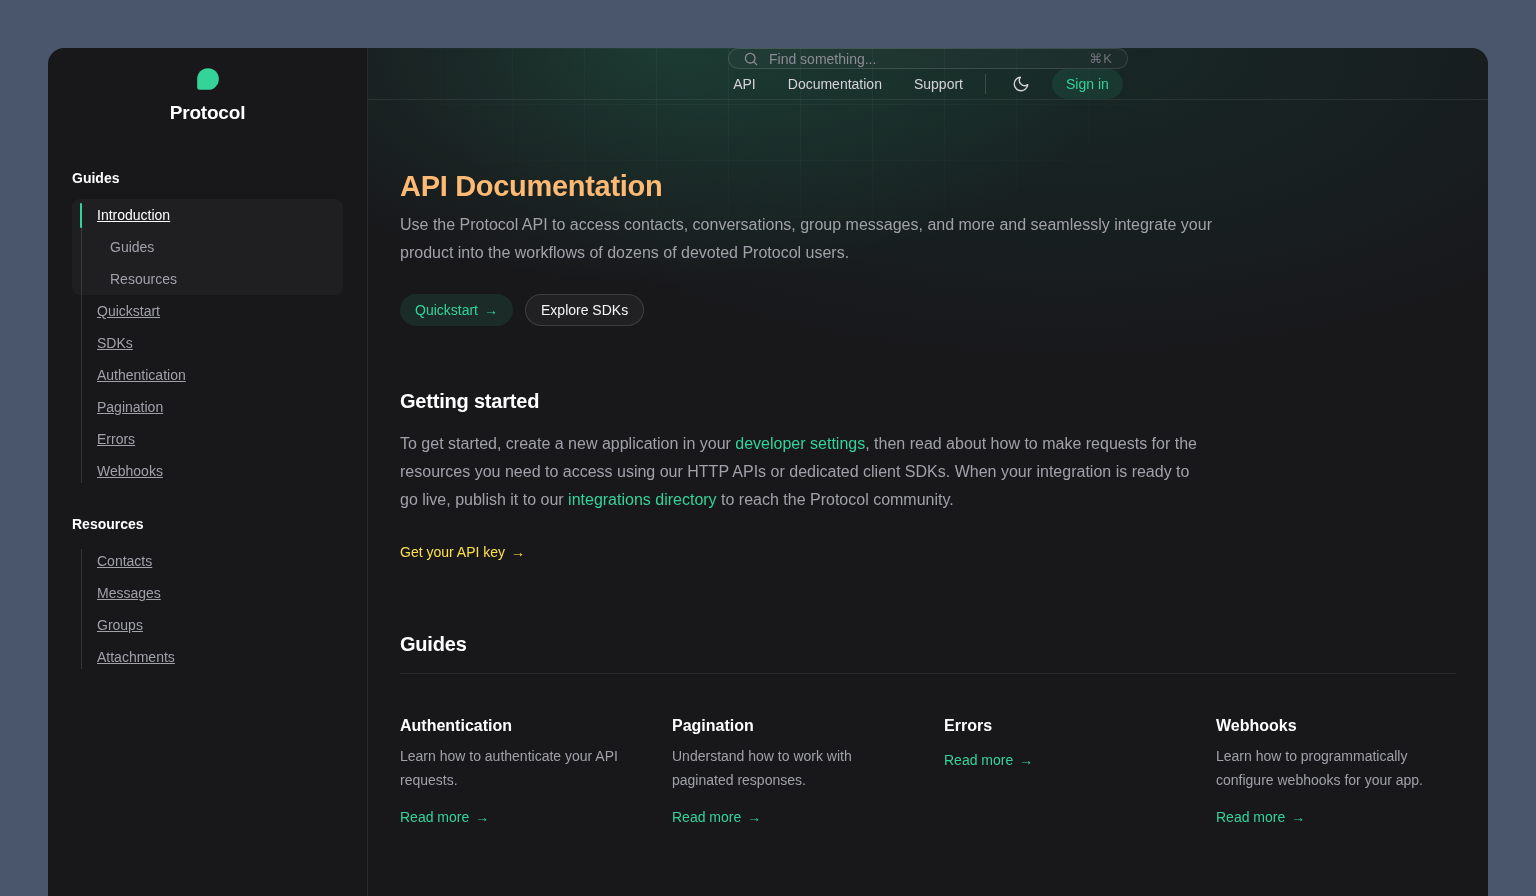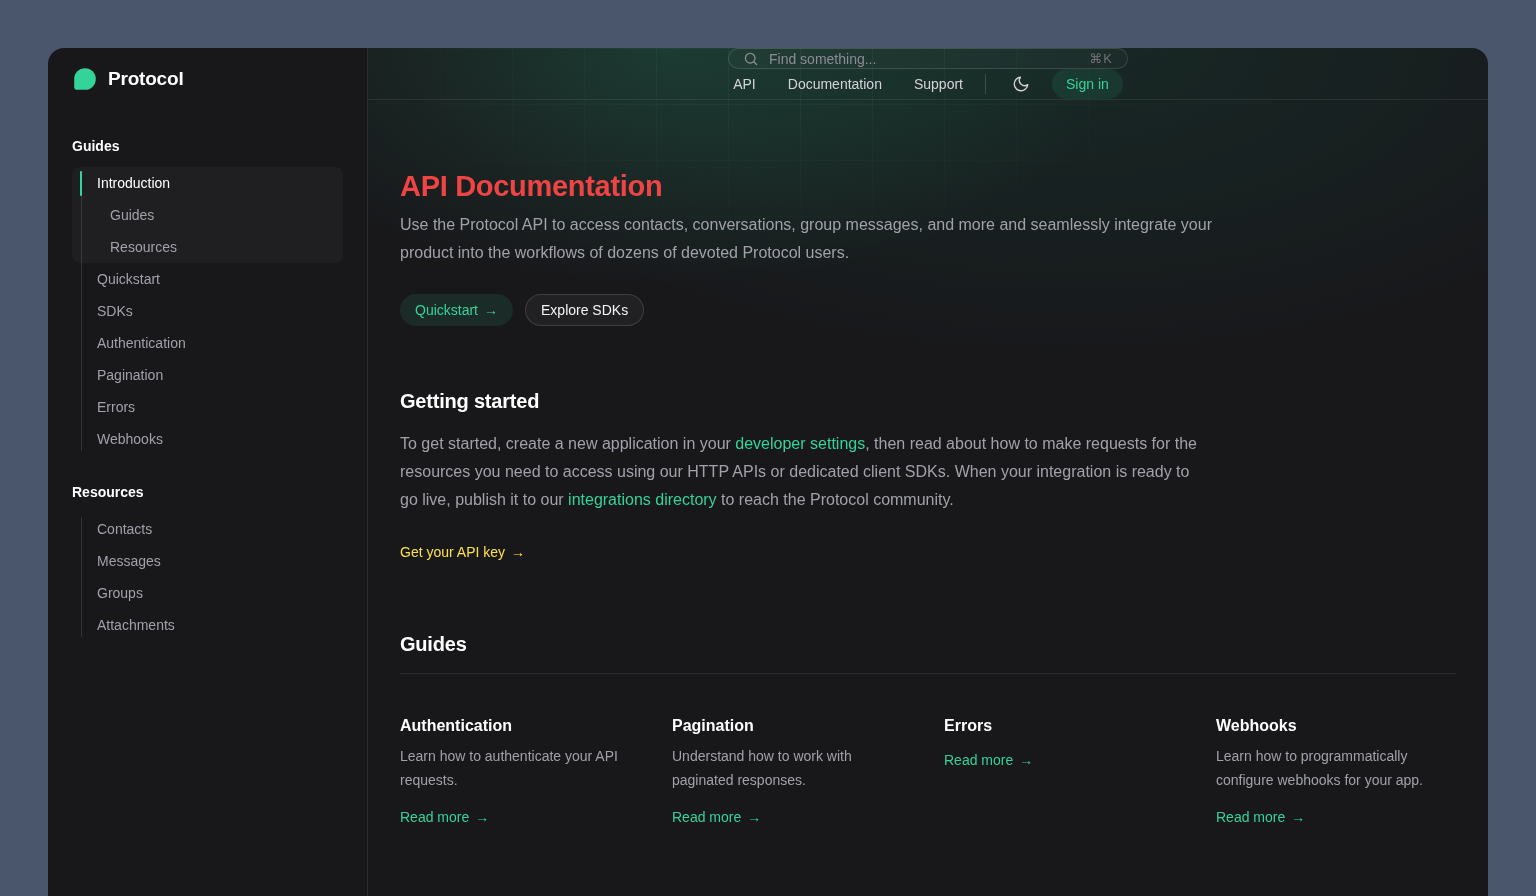--- a/index.html
+++ b/index.html
@@ -12,33 +12,33 @@
   .window {
     position:absolute; left:48px; top:48px; width:1440px; height:848px;
     background:#18181b; border-radius:16px 16px 0 0; overflow:hidden;
   }
   
   .sidebar {
     position:absolute; left:0; top:0; bottom:0; width:320px;
     border-right:1px solid rgba(255,255,255,0.08);
     padding:18px 24px; z-index:5;
   }
-  .logo { display:flex; align-items:center; gap:10px; cursor:pointer; }
+  .logo { display:flex; align-items:center; gap:10px; cursor:pointer;flex-direction:column; }
   .logo-text { color:#ffffff; font-size:19px; font-weight:700; letter-spacing:-0.2px; }
   .side-section-title { color:#ffffff; font-size:14px; font-weight:700; }
   .side-section-1 .side-section-title { margin-top:46px; margin-bottom:13px; }
   .side-section-2 .side-section-title { margin-top:29px; margin-bottom:13px; }
   .tree { position:relative; list-style:none; }
   .tree::before {
     content:""; position:absolute; left:9px; top:4px; bottom:4px; width:1px;
     background:rgba(255,255,255,0.12); z-index:1;
   }
   .tree li { position:relative; z-index:2; line-height:32px; font-size:14px; color:#a1a1aa; cursor:pointer; }
   .tree li, .tree a { display:block; }
-  .tree .lvl1 { padding-left:25px; }
+  .tree .lvl1 { padding-left:25px;text-decoration:underline; }
   .tree .lvl2 { padding-left:38px; }
   .active-group { position:relative; background:rgba(255,255,255,0.03); border-radius:8px; }
   .active-group .indicator {
     position:absolute; left:8px; top:4px; width:2px; height:25px;
     background:#34d399; border-radius:2px; z-index:3;
   }
   .active-group .lvl1 { color:#ffffff; }
   
   .main { position:absolute; left:320px; top:0; right:0; bottom:0; }
   .hero-bg {
@@ -77,21 +77,21 @@
   .top-nav { display:flex; align-items:center; gap:32px; }
   .top-nav a { color:#d4d4d8; font-size:14px; text-decoration:none; cursor:pointer; }
   .vdivider { width:1px; height:20px; background:rgba(255,255,255,0.15); margin:0 22px; }
   .moon-btn { background:none; border:none; cursor:pointer; display:flex; align-items:center; padding:4px; }
   .signin-btn {
     margin-left:18px; height:30px; padding:0 14px; border:none; cursor:pointer;
     border-radius:9999px; background:rgba(52,211,153,0.10);
     color:#34d399; font-size:14px; font-weight:500; font-family:"Liberation Sans", sans-serif;
   }
   .content { position:absolute; left:0; right:0; top:52px; bottom:0; padding:70px 32px 0; z-index:4; }
-  .page-title { color:#ef4444; font-size:29px; font-weight:700; letter-spacing:-0.3px; }
+  .page-title { color:#fdba74; font-size:29px; font-weight:700; letter-spacing:-0.3px; }
   .lead { margin-top:8px; max-width:836px; font-size:16px; line-height:28px; color:#a1a1aa; }
   .actions { margin-top:27px; display:flex; gap:12px; }
   .btn {
     height:32px; display:inline-flex; align-items:center; gap:6px; padding:0 15px;
     border-radius:9999px; font-size:14px; font-weight:500; cursor:pointer;
     font-family:"Liberation Sans", sans-serif; border:none;
   }
   .btn-primary { background:rgba(52,211,153,0.10); color:#34d399; }
   .btn-secondary { background:rgba(255,255,255,0.045); color:#f4f4f5; border:1px solid rgba(255,255,255,0.13); }
   .h2 { color:#ffffff; font-size:20px; font-weight:600; letter-spacing:-0.2px; }

